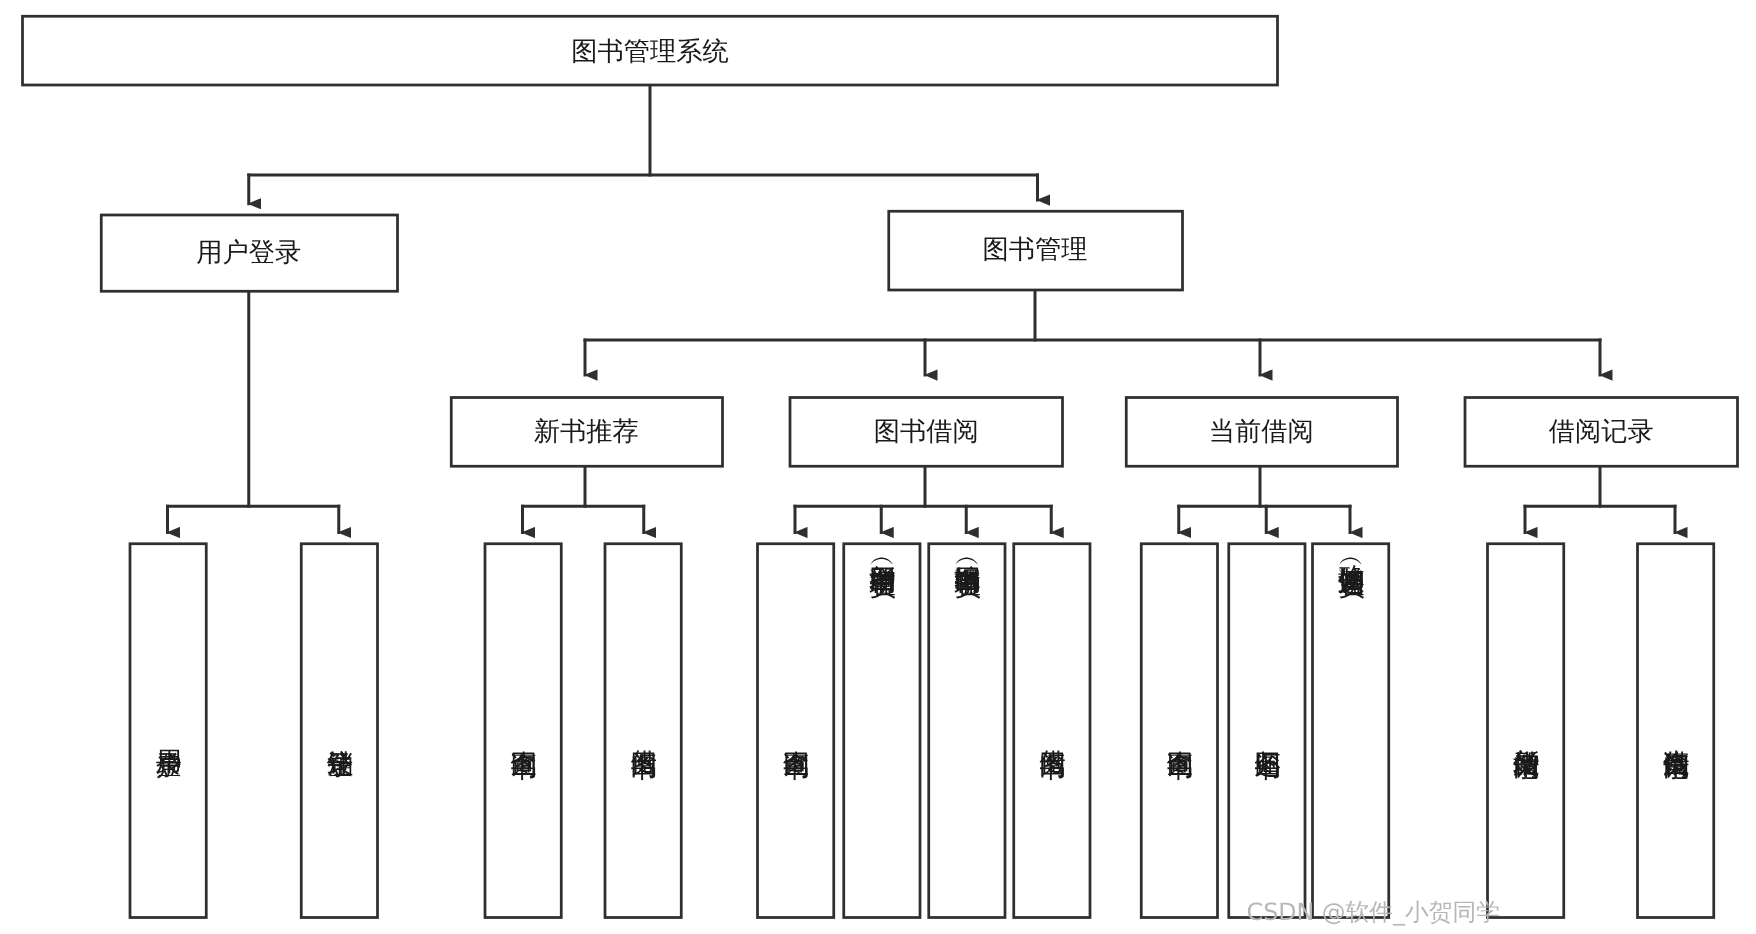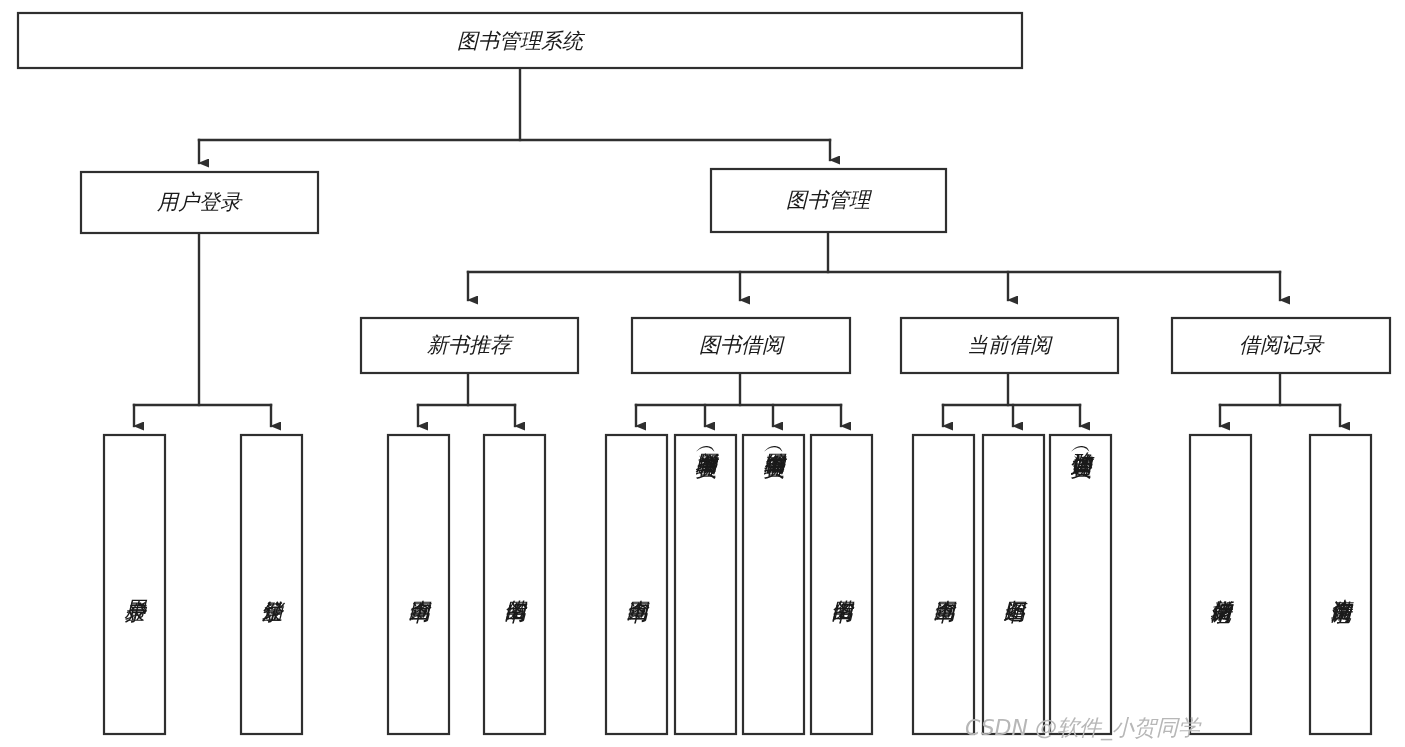--- a/index.html
+++ b/index.html
@@ -11,21 +11,20 @@
     width: 1405px;
     height: 747px;
     font-family: "DejaVu Sans", "Liberation Sans", sans-serif;
     overflow: hidden;
   }
   #diagram-root {
     position: relative;
     width: 1208px;
     height: 747px;
     background: #ffffff;
-    font-style: italic;
   }
   svg#flow-svg {
     position: absolute;
     left: 0;
     top: 0;
     width: 1405px;
     height: 747px;
     display: block;
   }
   .node-box {
@@ -61,21 +60,21 @@
     display: flex;
     align-items: center;
     justify-content: center;
     pointer-events: none;
   }
   #watermark {
     position: absolute;
     right: 8px;
     bottom: 4px;
     font-family: "DejaVu Sans", "Liberation Sans", sans-serif;
-    font-size: 22px;
+    font-size: 19px;
     color: #b7b7b7;
     white-space: nowrap;
   }
 </style>
 </head>
 <body>
 
 <div id="diagram-root">
 
   <svg id="flow-svg" viewBox="0 0 1405 747">

